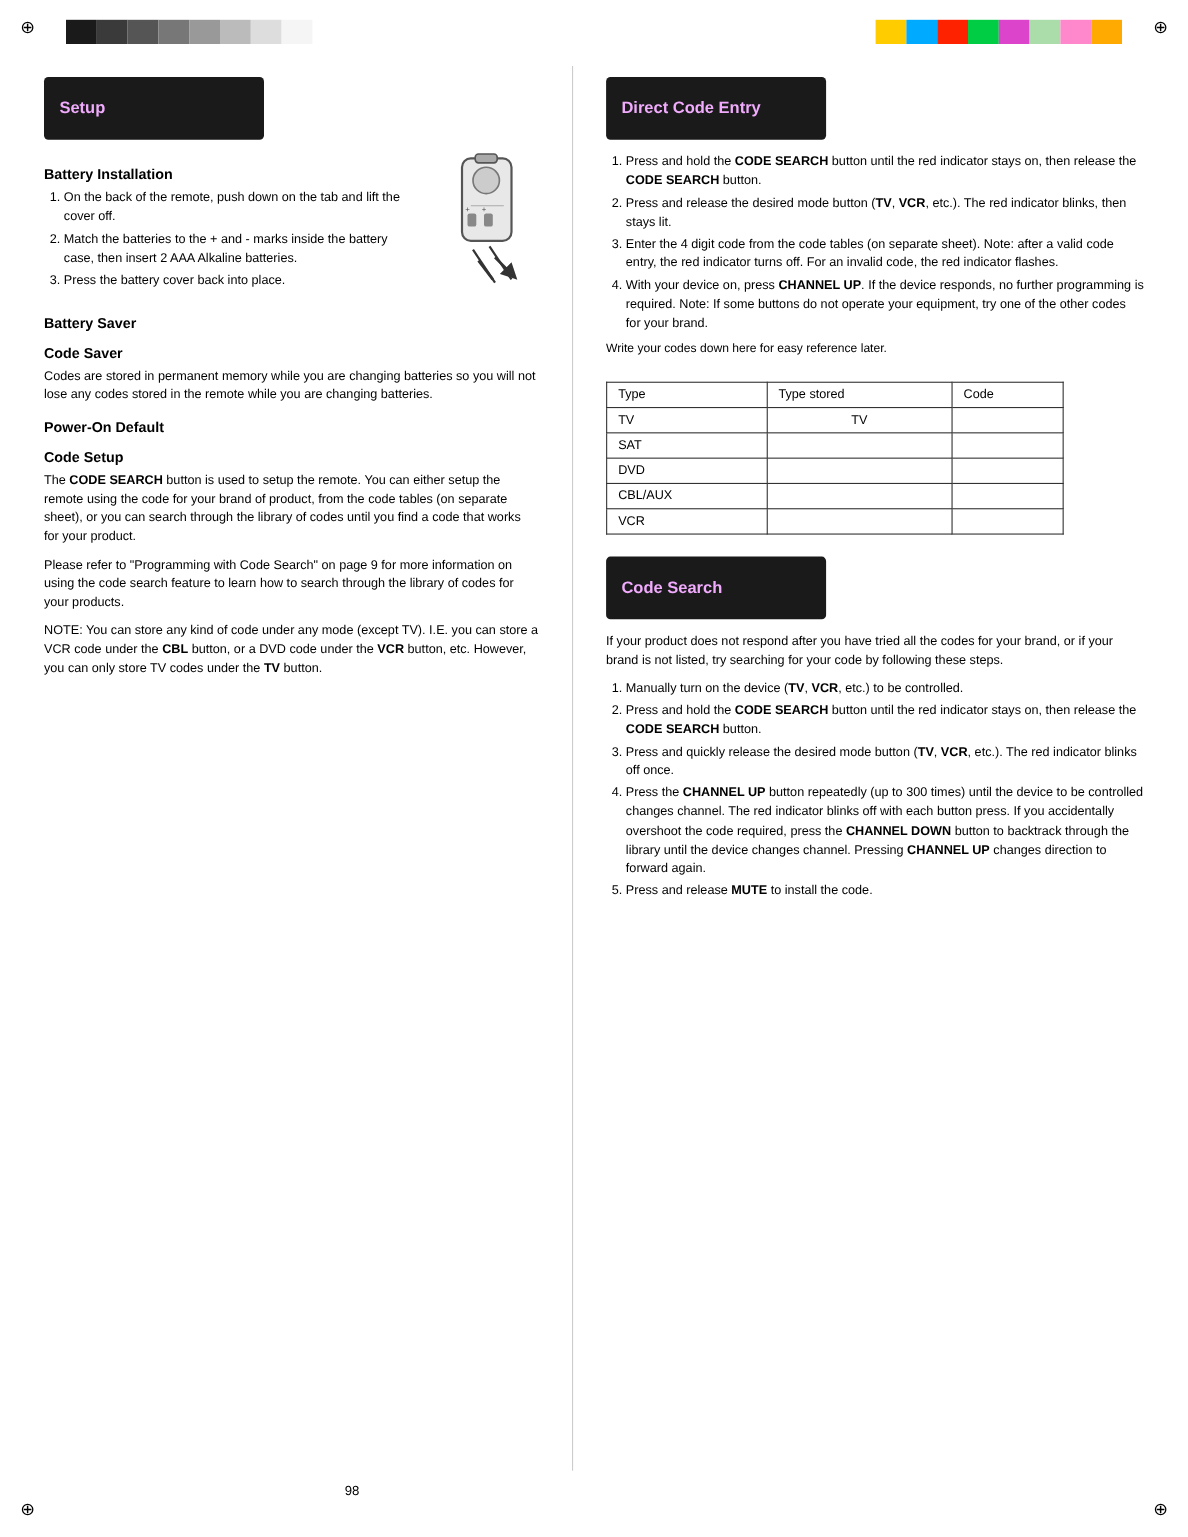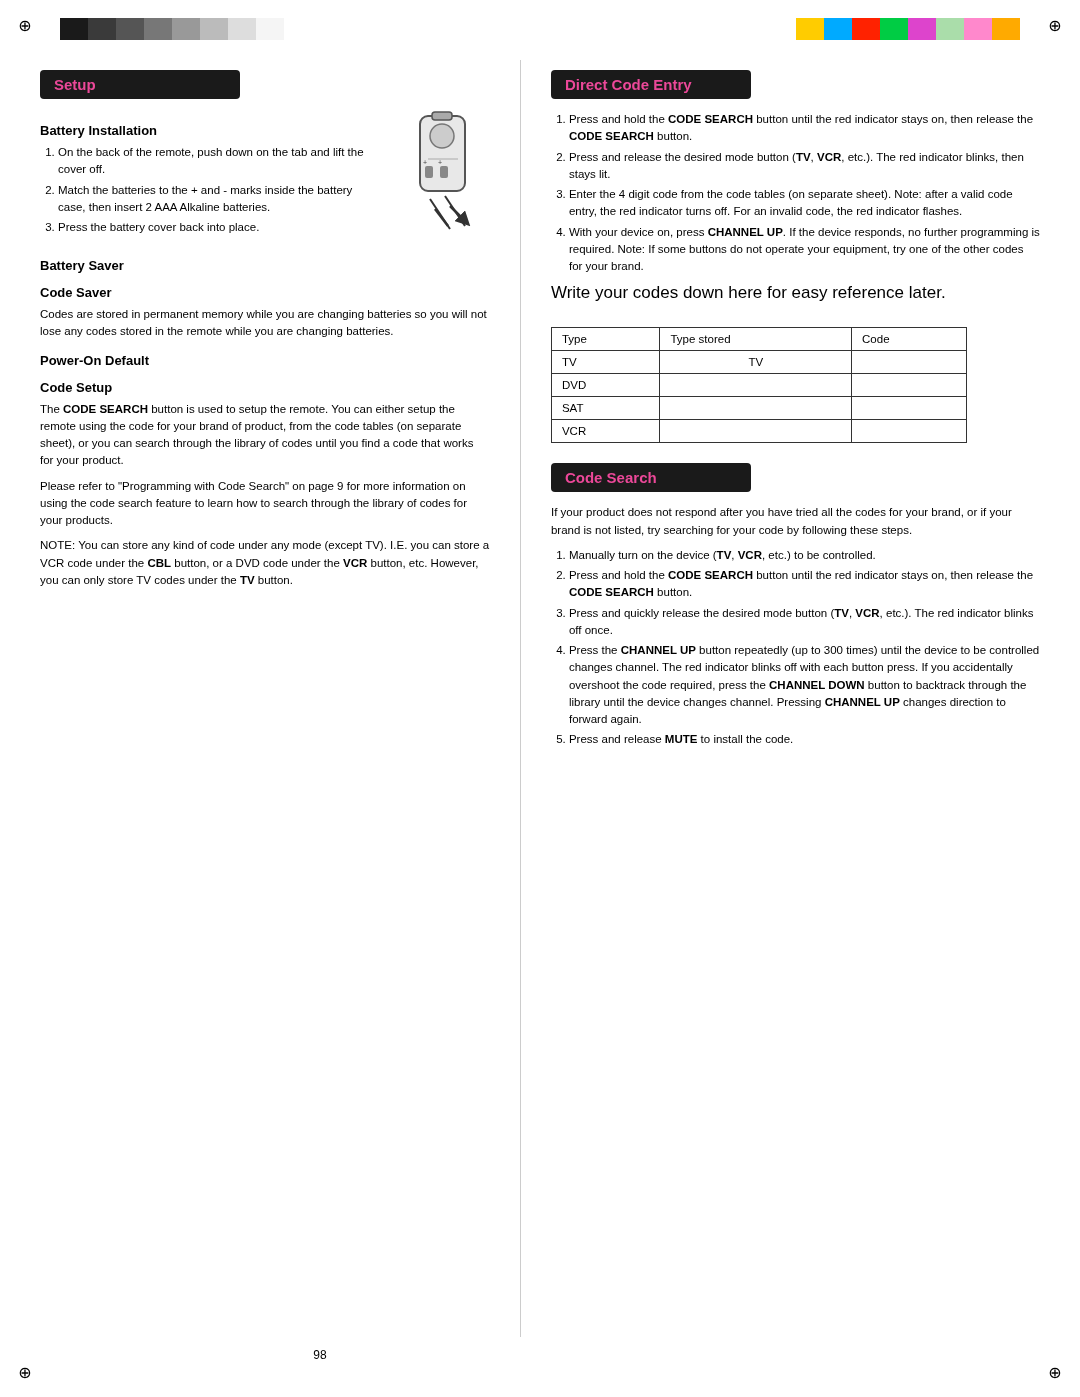--- a/index.html
+++ b/index.html
@@ -82,22 +82,22 @@
 
     .right-column {
       width: 52%;
       padding-left: 20px;
       padding-top: 10px;
     }
 
     
     .section-header {
       background: #1a1a1a;
-      color: #ec4899;
-      padding: 6px 14px;
+      color: #f0abfc;
+      padding: 20px 14px;
       font-size: 15px;
       font-weight: bold;
       border-radius: 4px;
       margin-bottom: 12px;
       display: inline-block;
       min-width: 200px;
     }
 
     
     .subsection-title {
@@ -157,21 +157,21 @@
     }
     .code-table td.center {
       text-align: center;
     }
 
     strong, b {
       font-weight: bold;
     }
 
     .write-codes-text {
-      font-size: 17px;
+      font-size: 11px;
       margin-bottom: 24px;
     }
   </style>
 </head>
 <body>
 
 <div class="page-container">
 
   <div class="reg-mark reg-tl">⊕</div>
   <div class="reg-mark reg-tr">⊕</div>
@@ -292,26 +292,31 @@
             <th>Type</th>
             <th>Type stored</th>
             <th>Code</th>
           </tr>
           <tr>
             <td>TV</td>
             <td class="center">TV</td>
             <td>&nbsp;</td>
           </tr>
           <tr>
+            <td>SAT</td>
+            <td>&nbsp;</td>
+            <td>&nbsp;</td>
+          </tr>
+          <tr>
             <td>DVD</td>
             <td>&nbsp;</td>
             <td>&nbsp;</td>
           </tr>
           <tr>
-            <td>SAT</td>
+            <td>CBL/AUX</td>
             <td>&nbsp;</td>
             <td>&nbsp;</td>
           </tr>
           <tr>
             <td>VCR</td>
             <td>&nbsp;</td>
             <td>&nbsp;</td>
           </tr>
         </tbody>
           </table>

